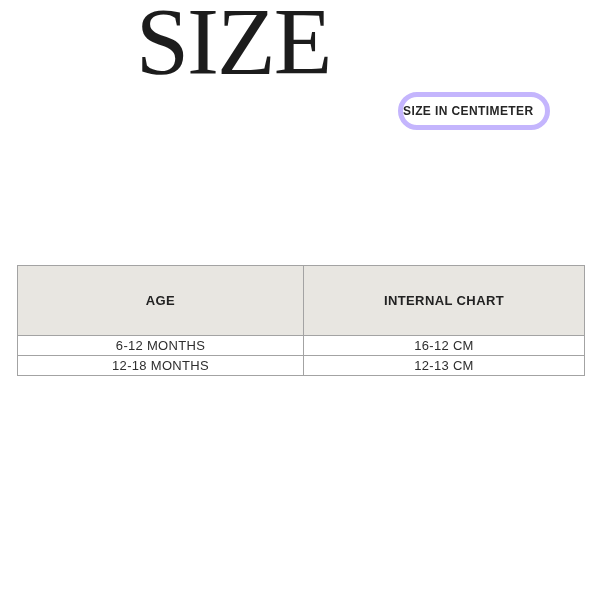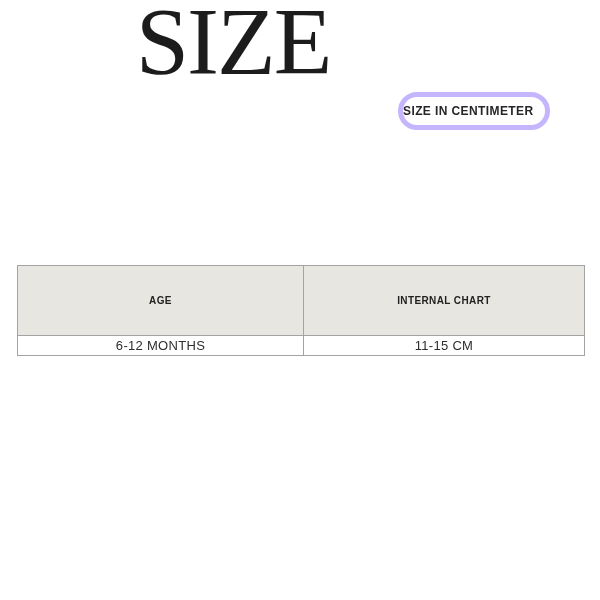--- a/index.html
+++ b/index.html
@@ -58,21 +58,21 @@
     table-layout: fixed;
   }
   .size-table th, .size-table td {
     border: 1px solid #a3a3a3;
     text-align: center;
     vertical-align: middle;
   }
   .size-table th {
     height: 70px;
     background: #e8e6e1;
-    font-size: 10px;
+    font-size: 13px;
     font-weight: 700;
     letter-spacing: 0.4px;
     color: #222222;
   }
   .size-table td {
     height: 20px;
     background: #ffffff;
     font-size: 13px;
     font-weight: 400;
     letter-spacing: 0.3px;
@@ -99,18 +99,22 @@
     </colgroup>
     <thead>
       <tr>
         <th>AGE</th>
         <th>INTERNAL CHART</th>
       </tr>
     </thead>
     <tbody>
       <tr>
         <td>6-12 MONTHS</td>
-        <td>11-15 CM</td>
+        <td>16-12 CM</td>
+      </tr>
+      <tr>
+        <td>12-18 MONTHS</td>
+        <td>12-13 CM</td>
       </tr>
     </tbody>
   </table>
 
 </div>
 
 </body></html>

